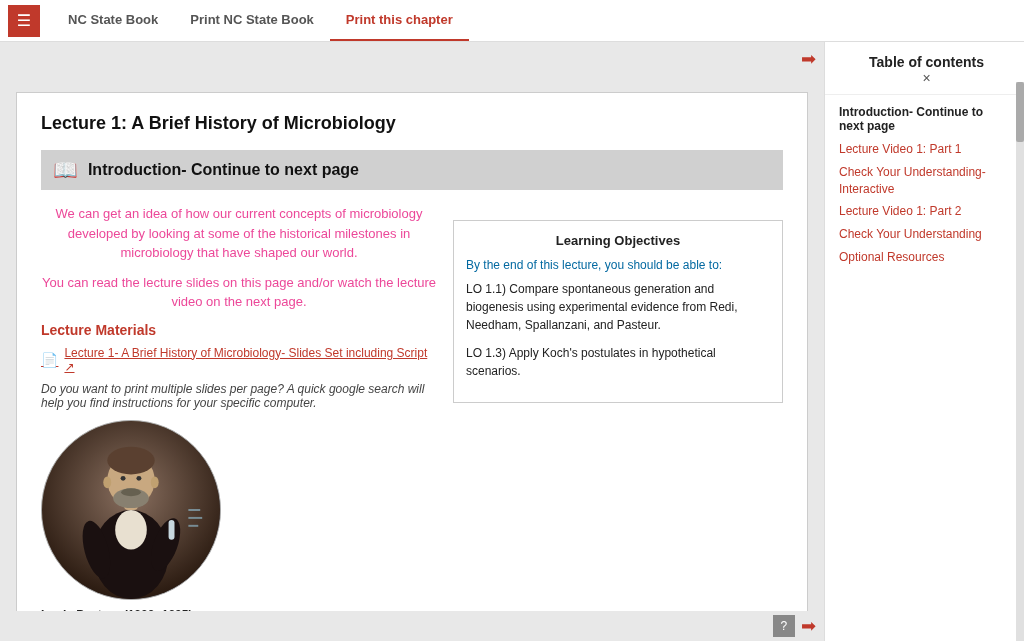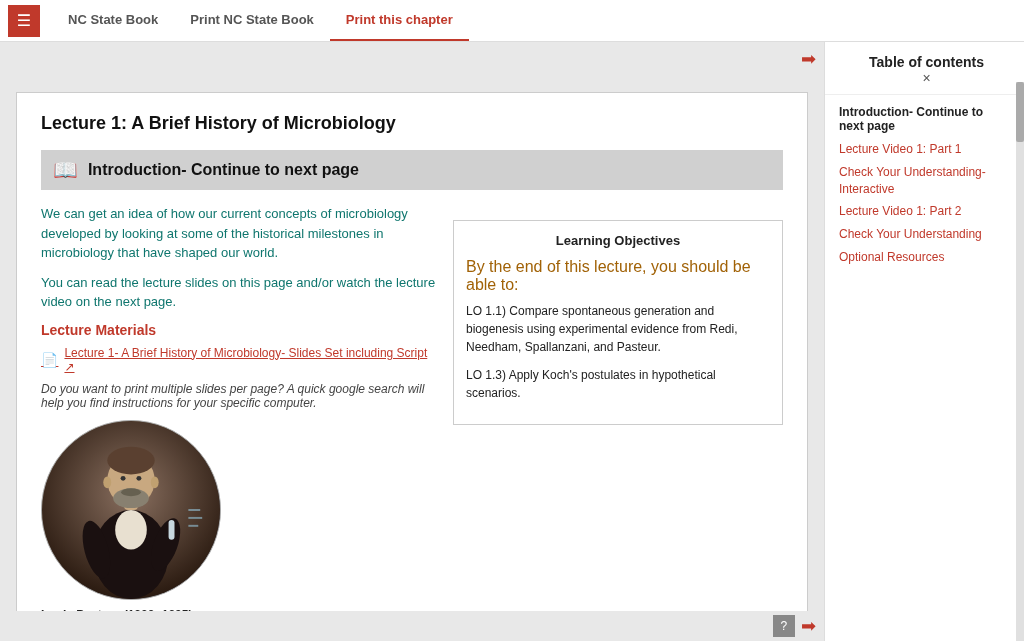--- a/index.html
+++ b/index.html
@@ -123,21 +123,22 @@
       gap: 16px;
       margin-bottom: 16px;
     }
     .col-left { flex: 1.2; }
     .col-right { flex: 1; }
 
     .body-text {
       font-size: 13px;
       line-height: 1.5;
       margin-bottom: 10px;
-      color: #0f766e;
+      color: #ec4899;
+      text-align: center;
     }
 
     .lecture-materials-title {
       color: #c0392b;
       font-size: 14px;
       font-weight: bold;
       margin-bottom: 8px;
     }
 
     .slides-link {
@@ -205,23 +206,23 @@
       margin-top: 16px;
     }
     .learning-box-title {
       text-align: center;
       font-weight: bold;
       font-size: 13px;
       margin-bottom: 10px;
       color: #222;
     }
     .learning-intro {
-      font-size: 16px;
+      font-size: 12px;
       margin-bottom: 8px;
-      color: #a16207;
+      color: #0369a1;
     }
     .learning-item {
       font-size: 12px;
       color: #222;
       margin-bottom: 10px;
       line-height: 1.5;
     }
 
     
     .content-bottom {

